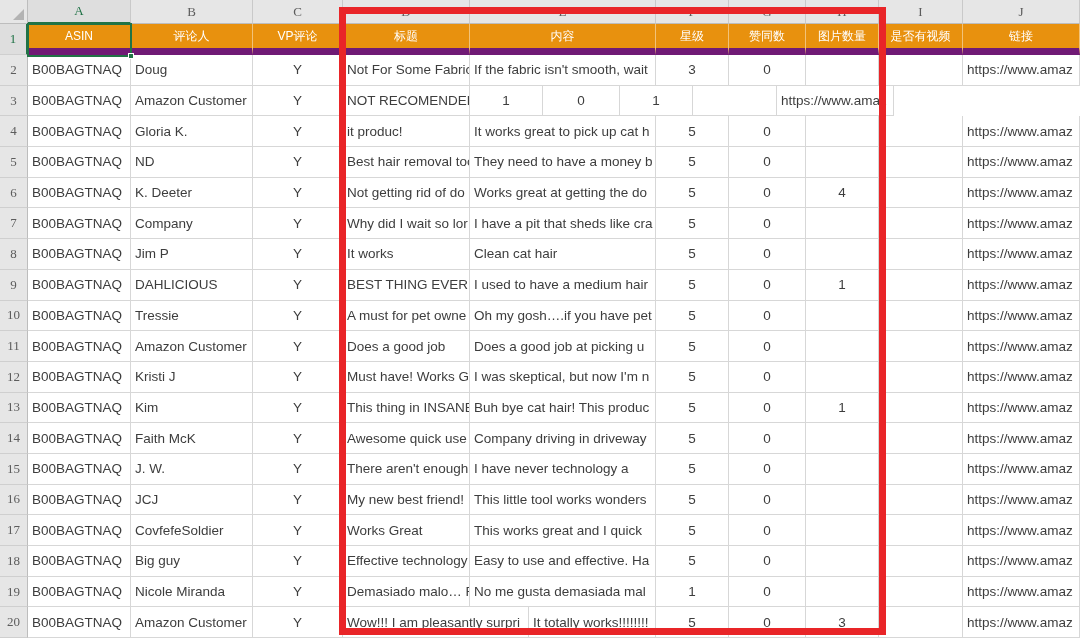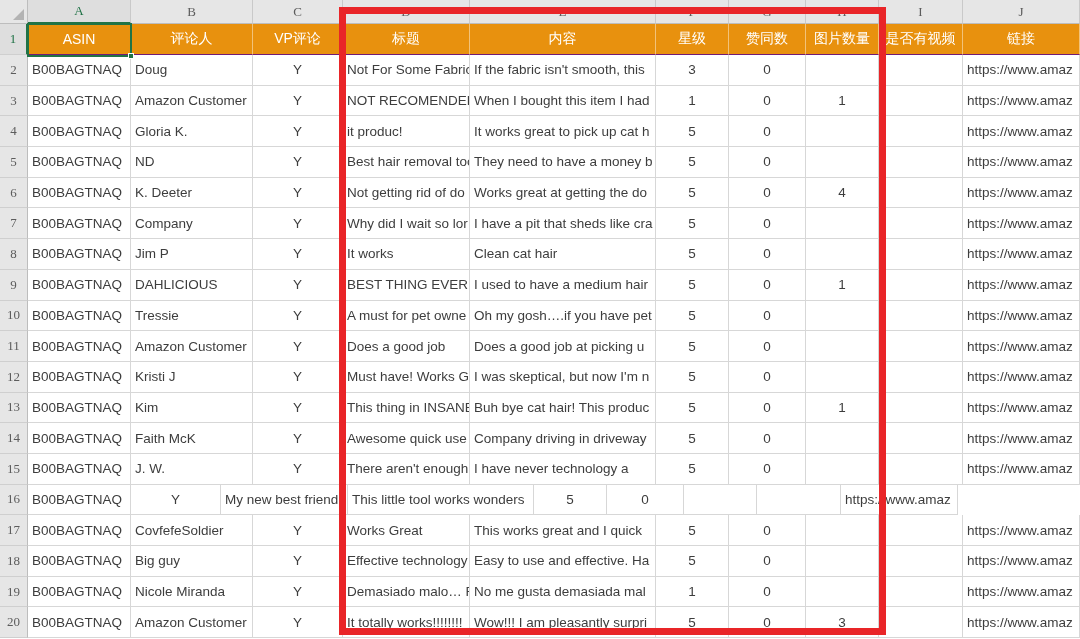--- a/index.html
+++ b/index.html
@@ -43,23 +43,23 @@
   .row.header-row{height:31px;}
   .rownum{
     display:flex;align-items:center;justify-content:center;
     font-family:"Liberation Serif",serif;font-size:13px;color:#5c5c5c;
     background:#e6e6e6;border-right:1px solid #bdbdbd;border-bottom:1px solid #cfcfcf;
   }
   .rownum.sel{color:#1e7145;background:#dedede;border-right:2px solid #217346;}
 
   .hcell{
     display:flex;align-items:center;justify-content:center;
-    background:#e8910e;color:#fff;font-size:14px;
+    background:#e8910e;color:#fff;font-size:12px;
     border-right:1px solid rgba(255,255,255,0.45);
-    border-bottom:1px solid #701a75;
+    border-bottom:7px solid #701a75;
     overflow:hidden;white-space:nowrap;
   }
   .cell{
     display:flex;align-items:center;
     font-size:13.5px;color:#3d3d3d;background:#fff;
     border-right:1px solid #d7d7d7;border-bottom:1px solid #d7d7d7;
     overflow:hidden;white-space:nowrap;
     padding:0 3px 0 4px;
   }
   .cell.center{justify-content:center;padding:0 1px;}
@@ -113,34 +113,33 @@
         <div class="hcell cw7">图片数量</div>
         <div class="hcell cw8">是否有视频</div>
         <div class="hcell cw9">链接</div>
       </div>
       <div class="row">
         <div class="rownum cwr">2</div>
         <div class="cell cw0">B00BAGTNAQ</div>
         <div class="cell cw1">Doug</div>
         <div class="cell cw2 center">Y</div>
         <div class="cell cw3">Not For Some Fabric</div>
-        <div class="cell cw4">If the fabric isn't smooth, this</div>
+        <div class="cell cw4">If the fabric isn't smooth, wait</div>
         <div class="cell cw5 center">3</div>
         <div class="cell cw6 center">0</div>
         <div class="cell cw7 center"></div>
         <div class="cell cw8 center"></div>
         <div class="cell cw9">https://www.amaz</div>
       </div>
       <div class="row">
         <div class="rownum cwr">3</div>
         <div class="cell cw0">B00BAGTNAQ</div>
         <div class="cell cw1">Amazon Customer</div>
         <div class="cell cw2 center">Y</div>
         <div class="cell cw3">NOT RECOMENDED</div>
-        <div class="cell cw4">When I bought this item I had</div>
         <div class="cell cw5 center">1</div>
         <div class="cell cw6 center">0</div>
         <div class="cell cw7 center">1</div>
         <div class="cell cw8 center"></div>
         <div class="cell cw9">https://www.amaz</div>
       </div>
       <div class="row">
         <div class="rownum cwr">4</div>
         <div class="cell cw0">B00BAGTNAQ</div>
         <div class="cell cw1">Gloria K.</div>
@@ -292,20 +291,21 @@
         <div class="cell cw4">I have never technology a</div>
         <div class="cell cw5 center">5</div>
         <div class="cell cw6 center">0</div>
         <div class="cell cw7 center"></div>
         <div class="cell cw8 center"></div>
         <div class="cell cw9">https://www.amaz</div>
       </div>
       <div class="row">
         <div class="rownum cwr">16</div>
         <div class="cell cw0">B00BAGTNAQ</div>
+        <div class="cell cw1">JCJ</div>
         <div class="cell cw2 center">Y</div>
         <div class="cell cw3">My new best friend!</div>
         <div class="cell cw4">This little tool works wonders</div>
         <div class="cell cw5 center">5</div>
         <div class="cell cw6 center">0</div>
         <div class="cell cw7 center"></div>
         <div class="cell cw8 center"></div>
         <div class="cell cw9">https://www.amaz</div>
       </div>
       <div class="row">
@@ -345,22 +345,22 @@
         <div class="cell cw6 center">0</div>
         <div class="cell cw7 center"></div>
         <div class="cell cw8 center"></div>
         <div class="cell cw9">https://www.amaz</div>
       </div>
       <div class="row">
         <div class="rownum cwr">20</div>
         <div class="cell cw0">B00BAGTNAQ</div>
         <div class="cell cw1">Amazon Customer</div>
         <div class="cell cw2 center">Y</div>
+        <div class="cell cw4">Wow!!! I am pleasantly surpri</div>
         <div class="cell cw3">It totally works!!!!!!!!</div>
-        <div class="cell cw4">Wow!!! I am pleasantly surpri</div>
         <div class="cell cw5 center">5</div>
         <div class="cell cw6 center">0</div>
         <div class="cell cw7 center">3</div>
         <div class="cell cw8 center"></div>
         <div class="cell cw9">https://www.amaz</div>
       </div>
     </div>
 
   <div class="sel-box">
     <div class="handle"></div>

